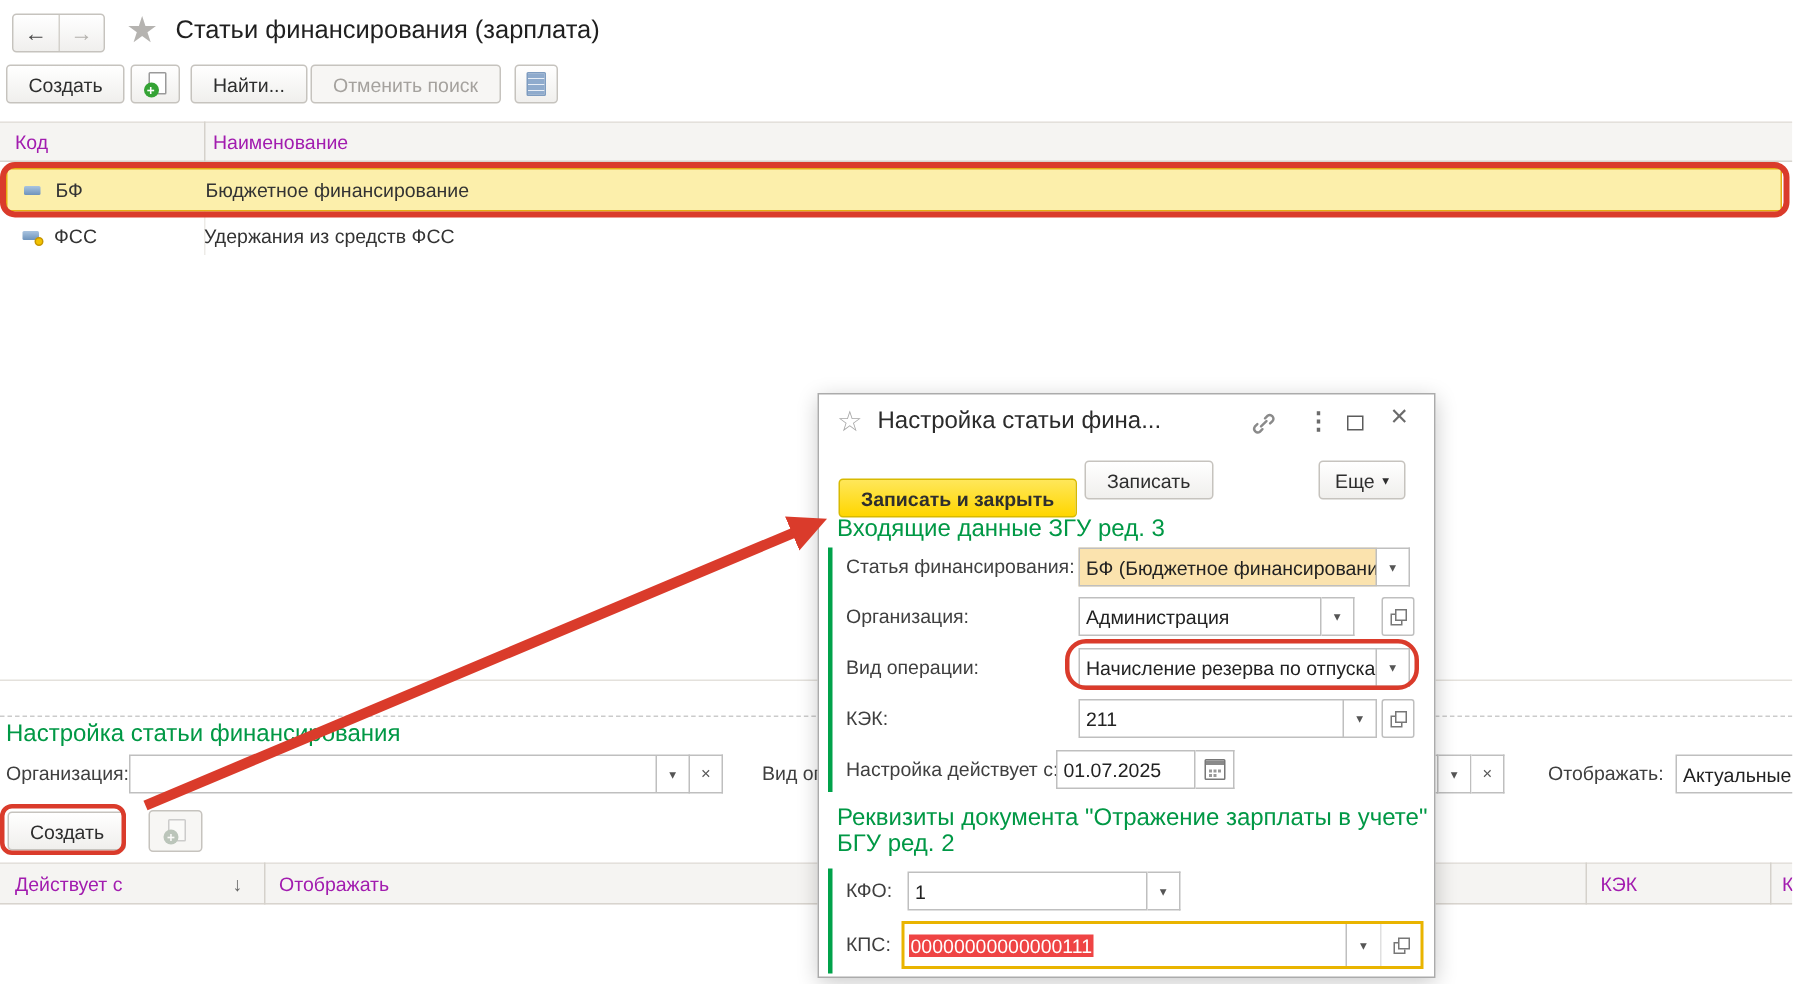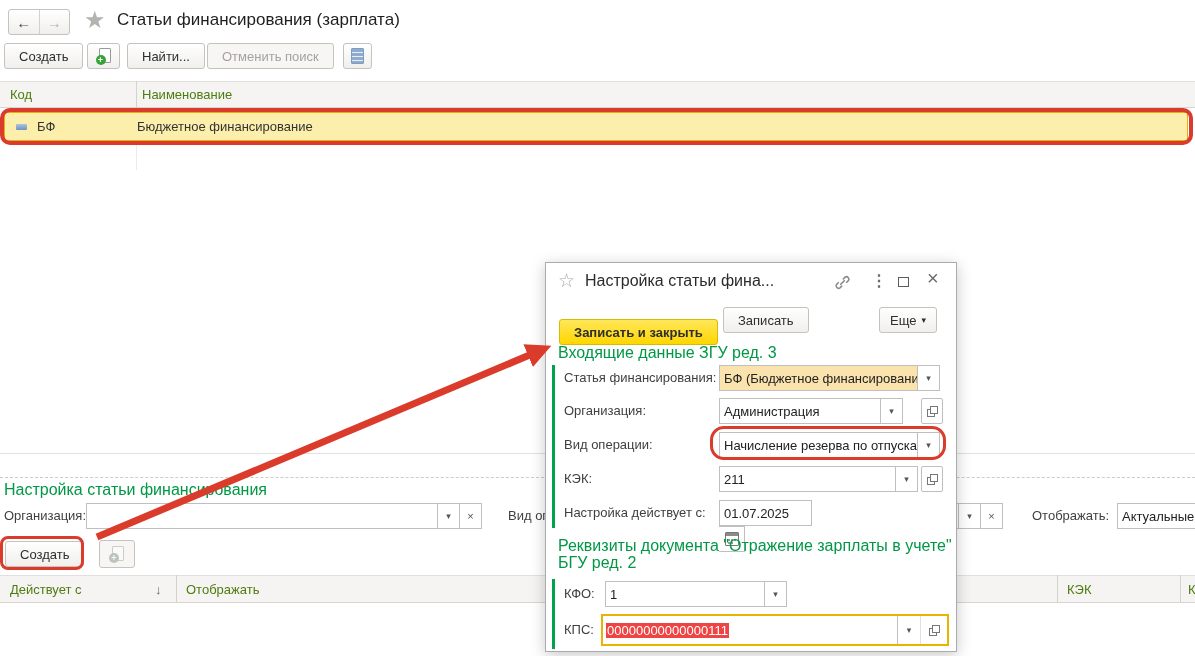--- a/index.html
+++ b/index.html
@@ -31,21 +31,21 @@
   .doc-page{position:absolute;right:0;top:0;width:10px;height:13px;background:#fff;border:1px solid #9a9a9a;border-radius:1px;display:block;}
   .plus-badge{position:absolute;left:-1px;bottom:-1px;width:10px;height:10px;border-radius:50%;background:#35a335;color:#fff;
        font-size:9px;line-height:10px;text-align:center;font-weight:bold;display:block;}
   .list-icon{width:11px;height:14px;border:1px solid #7e9cc0;border-radius:1px;
        background:repeating-linear-gradient(#8fabcd 0 3px,#e8eef6 3px 4px);display:inline-block;}
   .elem-icon{position:relative;width:11px;height:6px;border-radius:1px;background:linear-gradient(#a9c4e0,#6e93bc);display:inline-block;}
   .elem-icon.predef::after{content:"";position:absolute;right:-3px;bottom:-4px;width:6px;height:6px;border-radius:50%;
        background:#f2c200;border:1px solid #c79600;box-sizing:border-box;}
   
   .hdr{position:absolute;left:0;width:1195px;background:#f5f4f2;border-top:1px solid #e3e0db;border-bottom:1px solid #d8d4ce;box-sizing:border-box;}
-  .hcell{position:absolute;display:flex;align-items:center;font-size:13px;color:#4d7c0f;height:100%;}
+  .hcell{position:absolute;display:flex;align-items:center;font-size:13px;color:#a21caf;height:100%;}
   .vline{position:absolute;width:1px;background:#d5d1cb;}
   .vline-light{position:absolute;width:1px;background:#edebe7;}
   .row-text{font-size:13px;color:#333;}
   
   .green-h{position:absolute;font-size:16px;color:#009845;white-space:nowrap;}
   .lbl{position:absolute;font-size:13px;color:#3f3f3f;white-space:nowrap;}
   
   #dialog{position:absolute;left:545px;top:262px;width:412px;height:390px;background:#fff;
           border:1px solid #ababab;box-shadow:0 3px 14px rgba(0,0,0,.22);z-index:10;box-sizing:border-box;}
   #dialog .rel{position:absolute;}
@@ -100,20 +100,25 @@
   </div>
   <div class="vline" style="left:136px;top:81px;height:27px;"></div>
   <div class="vline-light" style="left:136px;top:108px;height:62px;"></div>
 
   <div style="position:absolute;left:4px;top:112px;width:1184px;height:29px;background:#fcefab;border:1px solid #e5ae12;box-sizing:border-box;display:flex;align-items:center;">
     <span class="elem-icon" style="margin-left:11px;"></span>
     <span class="row-text" style="margin-left:10px;width:100px;">БФ</span>
     <span class="row-text">Бюджетное финансирование</span>
   </div>
 
+  <div style="position:absolute;left:4px;top:143px;width:1184px;height:28px;display:flex;align-items:center;">
+    <span class="elem-icon predef" style="margin-left:11px;"></span>
+    <span class="row-text" style="margin-left:10px;width:100px;">ФСС</span>
+    <span class="row-text">Удержания из средств ФСС</span>
+  </div>
 
   <div style="position:absolute;left:0;top:453px;width:1195px;height:1px;background:#e4e1dc;"></div>
   <div style="position:absolute;left:0;top:477px;width:1195px;border-top:1px dashed #cbcbcb;"></div>
 
   <div class="green-h" style="left:4px;top:481px;">Настройка статьи финансирования</div>
 
   <div class="lbl" style="left:4px;top:508px;">Организация:</div>
   <div class="combo" style="left:86px;top:503px;">
     <div class="field" style="width:352px;"></div>
     <div class="seg">
@@ -221,21 +226,21 @@
       <div class="field" style="width:177px;">211</div>
       <div class="seg">
           <span>▾</span>
         </div>
     </div>
     <div class="sq-btn" style="left:375px;top:203px;">
         <span class="open-glyph"></span>
       </div>
 
     <div class="lbl" style="left:18px;top:242px;">Настройка действует с:</div>
-    <div class="combo" style="left:173px;top:237px;flex-direction:column;">
+    <div class="combo" style="left:158px;top:237px;">
       <div class="field" style="width:93px;">01.07.2025</div>
       <div class="seg" style="width:26px;">
           <span class="cal-icon"></span>
         </div>
     </div>
 
     <div class="green-h" style="left:12px;top:274px;line-height:17px;">
       <div>Реквизиты документа "Отражение зарплаты в учете"</div>
       <div>БГУ ред. 2</div>
     </div>

